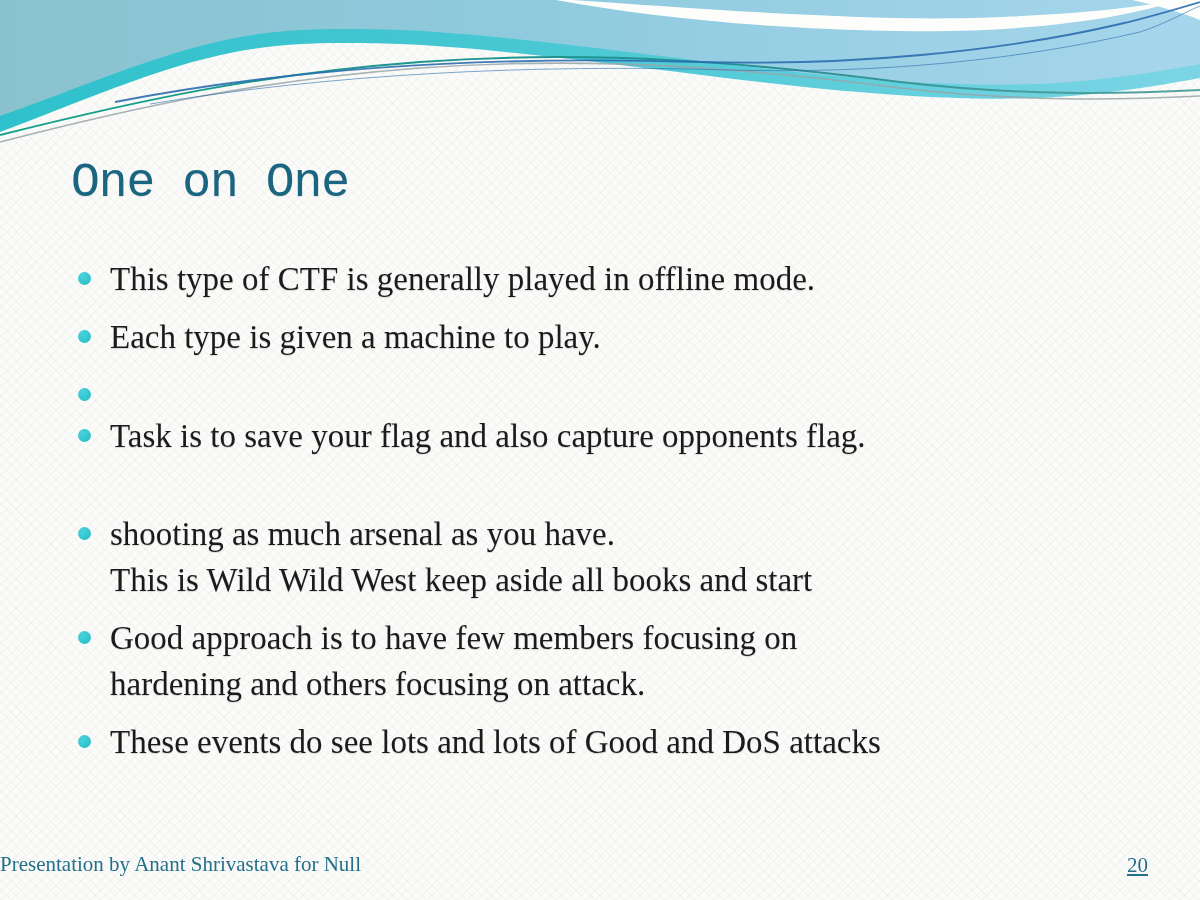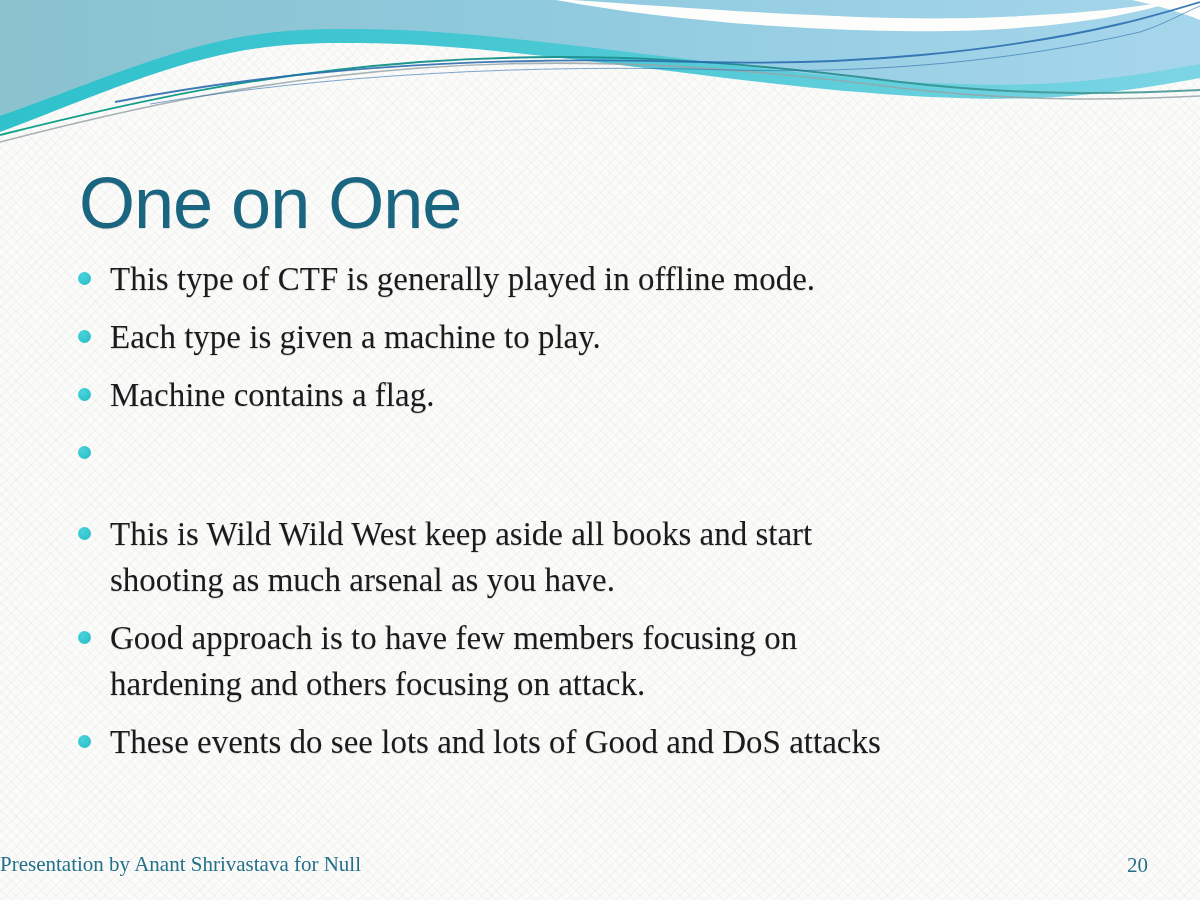--- a/index.html
+++ b/index.html
@@ -16,24 +16,24 @@
     
     background-image:
       repeating-linear-gradient(135deg, rgba(170,172,165,0.07) 0 1.5px, rgba(0,0,0,0) 1.5px 7px),
       repeating-linear-gradient(45deg,  rgba(170,172,165,0.07) 0 1.5px, rgba(0,0,0,0) 1.5px 7px);
   }
   .header-svg{
     position:absolute;left:0;top:0;width:1200px;height:165px;display:block;
   }
   .title{
     position:absolute;left:63px;top:150px;
-    margin:16px;
-    font-family:Liberation Sans, sans-serif;
+    margin:8px;
+    font-family:Liberation Mono, monospace;
     font-weight:400;
-    font-size:72px;line-height:1.05;letter-spacing:-1px;
+    font-size:48px;line-height:1.05;letter-spacing:-1px;
     color:var(--title-color,#1a6580);
     text-shadow:0 1px 1px rgba(0,0,0,0.10);
   }
   .bullets{
     position:absolute;left:0;top:256px;width:1160px;
     margin:0;padding:0;list-style:none;
   }
   .bullets li{
     display:flex;align-items:flex-start;
     margin:0 0 12px 78px;
@@ -54,20 +54,21 @@
   .footer{
     position:absolute;left:0;top:852px;width:1070px;
     text-align:left;
     font-size:21px;
     color:var(--footer-color,#24708a);
   }
   .pagenum{
     position:absolute;right:52px;top:853px;
     font-size:21px;
     color:var(--footer-color,#24708a);
+    text-decoration:underline;
   }
 </style>
 </head>
 <body>
 
 <div class="slide">
 
   <svg class="header-svg" viewBox="0 0 1200 165" preserveAspectRatio="none" aria-hidden="true">
     <defs>
       <linearGradient id="gSat" x1="0" y1="0" x2="1" y2="0">
@@ -111,32 +112,32 @@
         </div>
     </li>
       <li>
       <span class="marker"></span>
       <div class="btext">
           <div>Each type is given a machine to play.</div>
         </div>
     </li>
       <li>
       <span class="marker"></span>
-      <div class="btext">
-          <div>Machine contains a flag.</div>
-        </div>
     </li>
       <li>
       <span class="marker"></span>
+      <div class="btext">
+          <div>Task is to save your flag and also capture opponents flag.</div>
+        </div>
     </li>
       <li class="gap-before">
       <span class="marker"></span>
       <div class="btext">
+          <div>shooting as much arsenal as you have.</div>
           <div>This is Wild Wild West keep aside all books and start</div>
-          <div>shooting as much arsenal as you have.</div>
         </div>
     </li>
       <li>
       <span class="marker"></span>
       <div class="btext">
           <div>Good approach is to have few members focusing on</div>
           <div>hardening and others focusing on attack.</div>
         </div>
     </li>
       <li>

